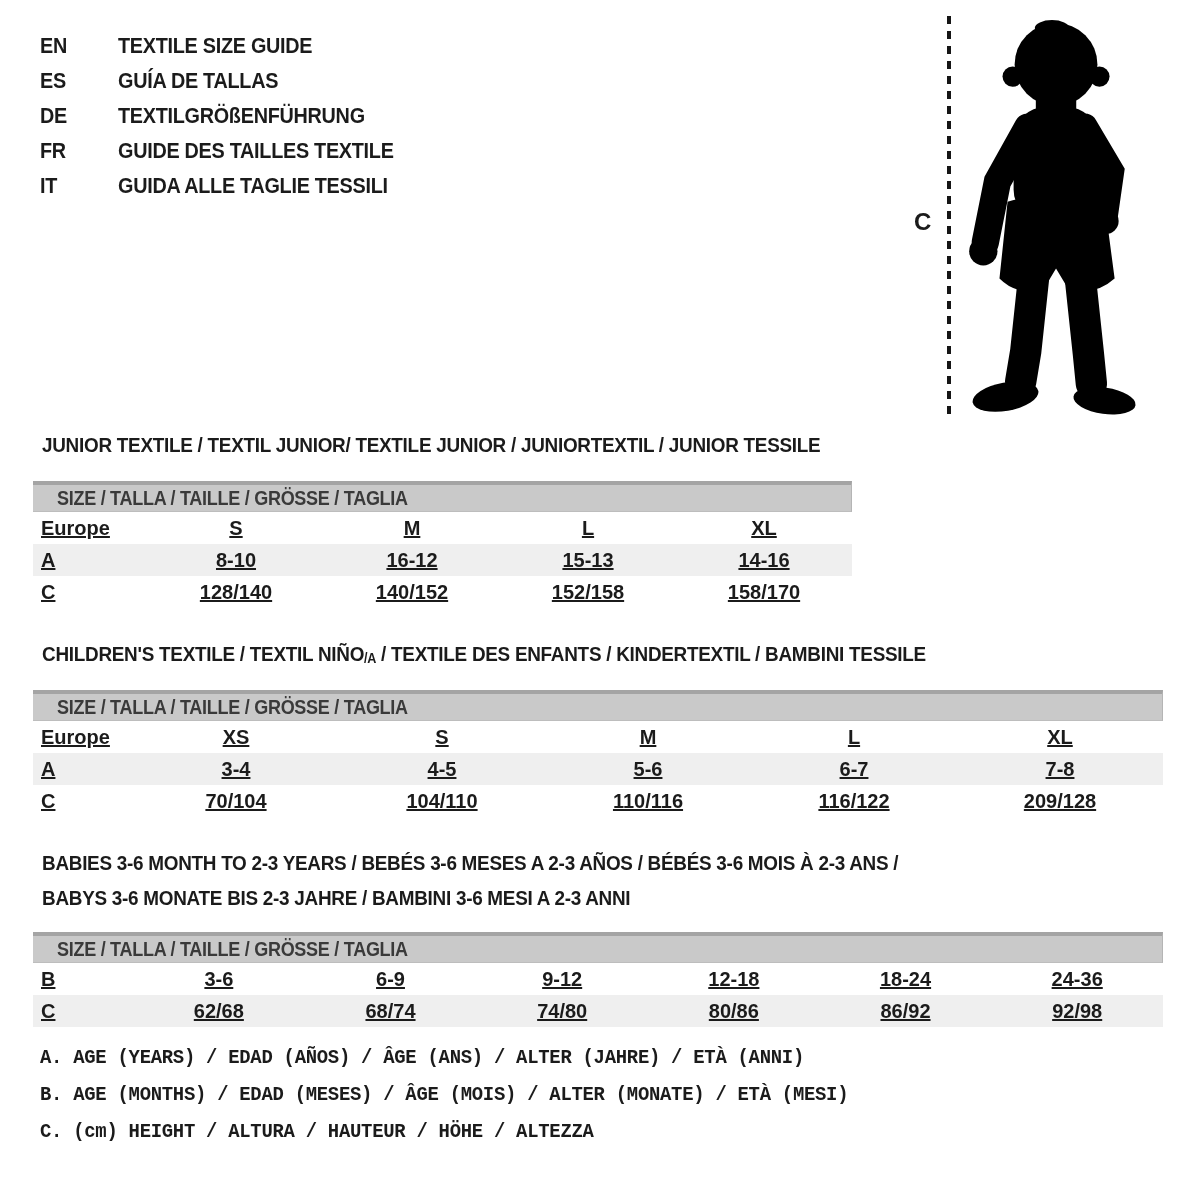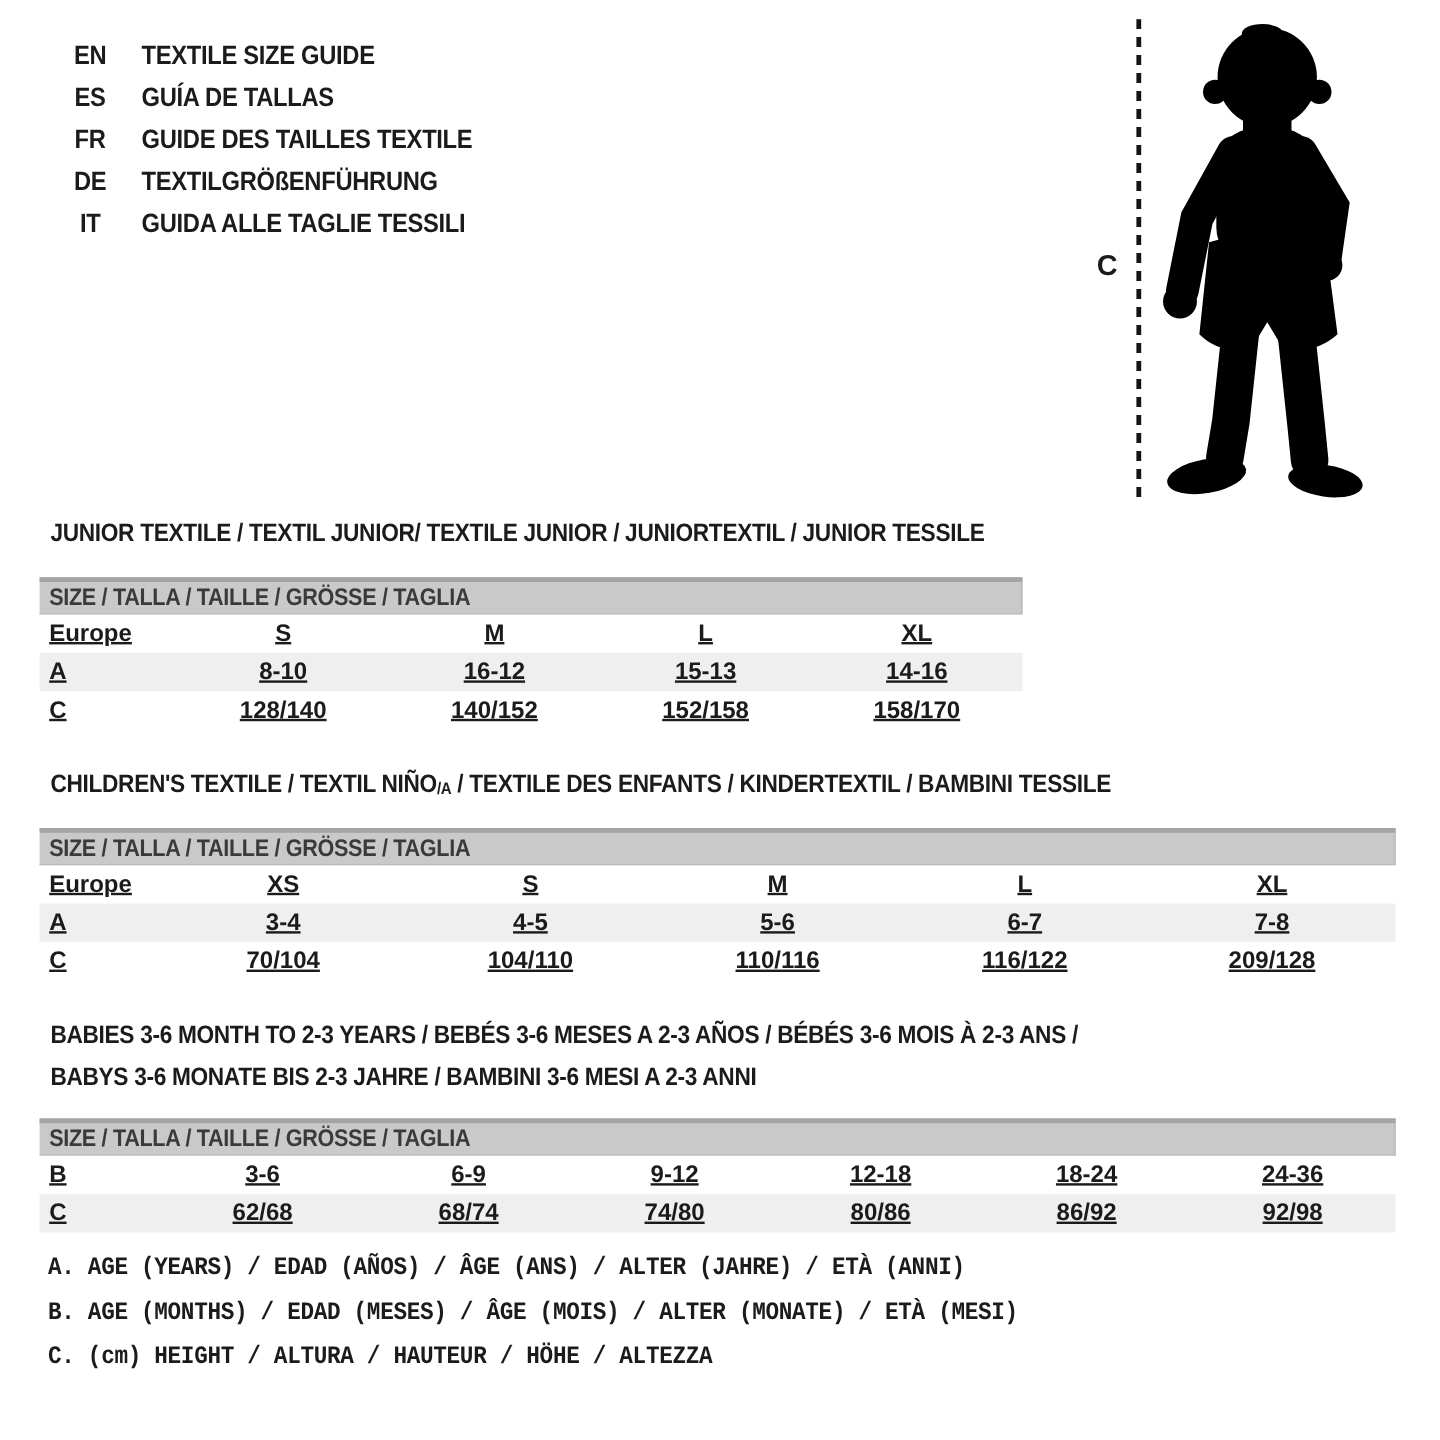--- a/index.html
+++ b/index.html
@@ -14,21 +14,21 @@
   }
   .cond {
     display: inline-block;
     transform: scaleX(0.9);
     transform-origin: 0 50%;
     letter-spacing: -0.3px;
     white-space: nowrap;
   }
 
   
-  .langs { position: absolute; left: 40px; top: 28px; text-align: center; }
+  .langs { position: absolute; left: 40px; top: 28px; }
   .lang-row { display: flex; height: 35px; line-height: 35px; font-size: 22px; }
   .lang-code { width: 78px; }
   .lang-label { white-space: nowrap; }
 
   
   .c-label { position: absolute; left: 914px; top: 208px; font-size: 24px; }
   .measure-line {
     position: absolute; left: 947px; top: 16px; width: 4px; height: 402px;
     background: repeating-linear-gradient(to bottom, #151515 0 8px, transparent 8px 15px);
   }
@@ -39,21 +39,21 @@
   .title-sub { font-size: 14px; position: relative; top: 2px; }
 
   
   .sg-table { position: absolute; left: 33px; }
   .size-bar {
     height: 31px;
     background: #c9c9c9;
     border-top: 4px solid #a4a4a4;
     border-right: 1px solid #b5b5b5;
     border-bottom: 1px solid #bdbdbd;
-    padding-left: 8px;
+    padding-left: 24px;
     font-size: 20px;
     line-height: 26px;
     color: #3a3a3a;
   }
   .trow { display: flex; height: 32px; line-height: 32px; font-size: 20px; text-decoration: underline; }
   .trow .lab { padding-left: 8px; text-align: left; }
   .t-narrow .lab { width: 115px; }
   .t-wide .lab { width: 100px; }
   .trow .cell { flex: 1; text-align: center; }
   .shaded { background: #efefef; }
@@ -68,26 +68,26 @@
 <div class="langs">
   <div class="lang-row">
     <span class="lang-code cond">EN</span>
     <span class="lang-label cond">TEXTILE SIZE GUIDE</span>
   </div>
   <div class="lang-row">
     <span class="lang-code cond">ES</span>
     <span class="lang-label cond">GUÍA DE TALLAS</span>
   </div>
   <div class="lang-row">
+    <span class="lang-code cond">DE</span>
+    <span class="lang-label cond">TEXTILGRÖßENFÜHRUNG</span>
+  </div>
+  <div class="lang-row">
     <span class="lang-code cond">FR</span>
     <span class="lang-label cond">GUIDE DES TAILLES TEXTILE</span>
-  </div>
-  <div class="lang-row">
-    <span class="lang-code cond">DE</span>
-    <span class="lang-label cond">TEXTILGRÖßENFÜHRUNG</span>
   </div>
   <div class="lang-row">
     <span class="lang-code cond">IT</span>
     <span class="lang-label cond">GUIDA ALLE TAGLIE TESSILI</span>
   </div>
 </div>
 
 <span class="c-label">C</span>
 <div class="measure-line"></div>
 <svg class="silhouette" viewBox="0 0 170 400" xmlns="http://www.w3.org/2000/svg">

